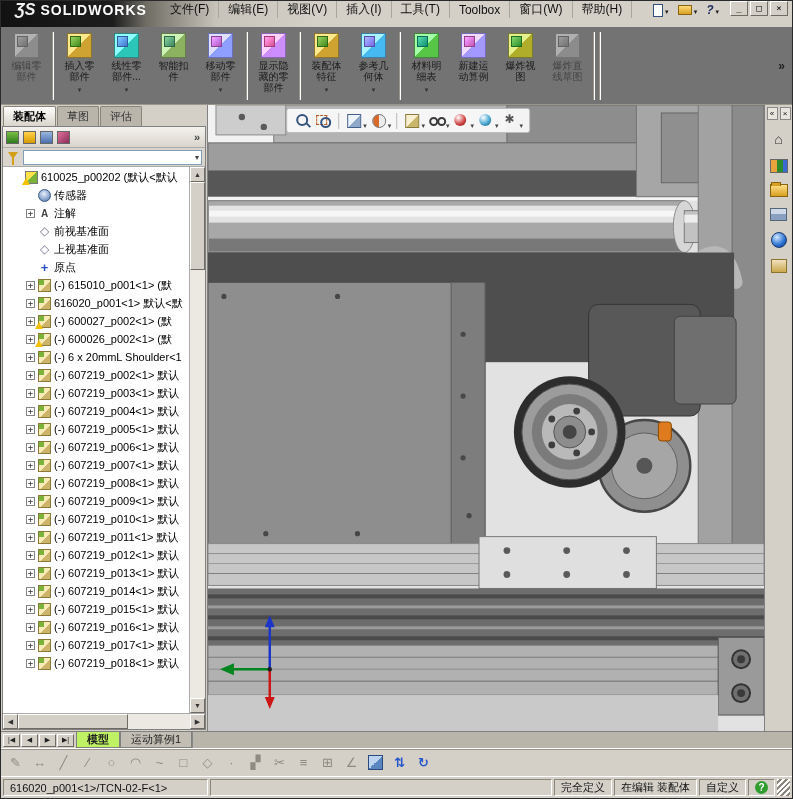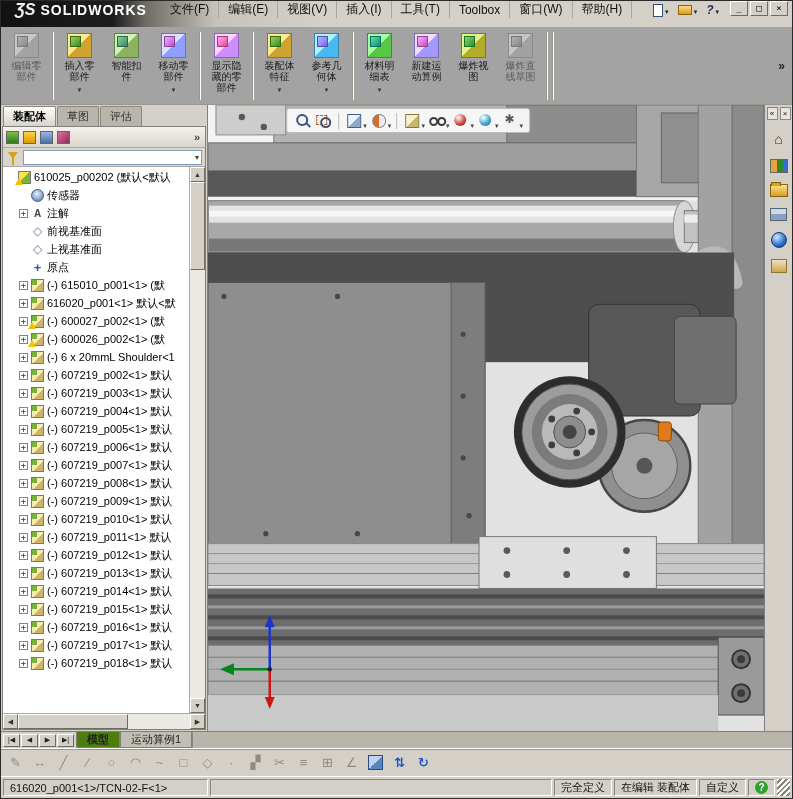--- a/index.html
+++ b/index.html
@@ -21,21 +21,21 @@
   .qbtn { display:flex; align-items:center; gap:2px; padding:1px 2px; border:1px solid transparent; }
   .qi-new { width:10px; height:13px; background:#fff; border:1px solid #33507a; }
   .qi-open { width:14px; height:10px; background:linear-gradient(180deg,#ffda7a,#d89f22); border:1px solid #8a6510; }
   .qi-help { font-weight:bold; color:#1a2a5a; font-size:12px; }
   .qdd::after { content:"▾"; font-size:7px; color:#222; }
   .winbtns { display:flex; align-items:center; gap:2px; padding:0 4px; }
   .wbtn { width:18px; height:15px; background:#d4d0c8; border:1px solid; border-color:#fff #6f6b63 #6f6b63 #fff;
     font-size:9px; line-height:12px; text-align:center; font-family:"DejaVu Sans Mono",monospace; }
 
   
-  .toolbar { flex:0 0 78px; display:flex; align-items:stretch; padding:2px 2px 1px; background:#a3a3a3;
+  .toolbar { flex:0 0 78px; display:flex; align-items:stretch; padding:2px 2px 1px; background:#737373;
     border-bottom:1px solid #9a968c; }
   .tbtns { display:flex; align-items:stretch; flex:1; min-width:0; }
   .tbtn { width:47px; flex:0 0 auto; display:flex; flex-direction:column; align-items:center; padding-top:3px;
     border:1px solid transparent; border-radius:2px; }
   .tbtn.pressed { border-color:#808080 #fff #fff #808080; background:#eceade; }
   .tbtn.disabled { filter:grayscale(1); opacity:.55; }
   .tbicon { width:25px; height:25px; position:relative; margin-bottom:2px;
     background:linear-gradient(135deg,#fce98e 0 48%,#cfa332 48% 100%); border:1px solid #8a7430; }
   .tbicon::after { content:""; position:absolute; left:2px; top:2px; width:9px; height:9px;
     background:linear-gradient(135deg,#9ed45e,#3f8a1f); border:1px solid #2f6a12; }
@@ -70,21 +70,21 @@
   .pov { margin-left:auto; font-weight:bold; color:#444; padding-right:2px; }
   .pfilter { flex:0 0 19px; display:flex; align-items:center; gap:3px; padding:1px 3px;
     background:#d9d5cc; border-bottom:1px solid #aaa; }
   .funnel { width:0; height:0; border-left:5px solid transparent; border-right:5px solid transparent;
     border-top:7px solid #d4a017; position:relative; margin:0 2px 3px; }
   .funnel::after { content:""; position:absolute; left:-1px; top:-1px; width:2px; height:7px; background:#d4a017; }
   .filterbox { flex:1; height:15px; background:#fff; border:1px solid #7f9db9;
     display:flex; align-items:center; justify-content:flex-end; }
   .filterbox::after { content:"▾"; font-size:8px; color:#444; padding-right:2px; }
 
-  .ptree { flex:1; position:relative; overflow:hidden; background:#fff; }
+  .ptree { flex:1; position:relative; overflow:hidden; background:#fff;margin-left:7px; }
   .tree { position:absolute; inset:0 16px 0 0; overflow:hidden; padding-top:1px; }
   .trow { height:18px; display:flex; align-items:center; gap:3px; padding-left:3px;
     white-space:nowrap; overflow:hidden; }
   .trow.child { padding-left:16px; }
   .exp-box { flex:0 0 9px; width:9px; height:9px; border:1px solid #848484; background:#fff;
     font-size:9px; line-height:7px; text-align:center; color:#333; font-family:"DejaVu Sans Mono",monospace; }
   .exp-none { flex:0 0 9px; width:9px; height:9px; }
   .tico { flex:0 0 13px; width:13px; height:13px; position:relative; display:flex;
     align-items:center; justify-content:center; }
   .warnb { position:absolute; left:-4px; bottom:-2px; width:0; height:0;
@@ -157,21 +157,21 @@
   .ri-props { width:16px; height:14px; background:linear-gradient(180deg,#f0e0c0,#caa84c); border:1px solid #8a7430; }
 
   
   .tabsrow { flex:0 0 17px; display:flex; align-items:stretch; background:#d4d0c8; border-top:1px solid #808080; }
   .tnav { display:flex; align-items:center; gap:1px; padding:1px 2px; }
   .tnavb { width:17px; height:13px; font-size:7px; display:flex; align-items:center; justify-content:center;
     background:#d4d0c8; border:1px solid; border-color:#fff #6f6b63 #6f6b63 #fff; color:#222; }
   .btabs { display:flex; align-items:stretch; }
   .btab { display:flex; align-items:center; padding:0 10px; border:1px solid #808080; border-top:none;
     background:#c2beb4; color:#222; }
-  .btab.active { background:#4d7c0f; font-weight:bold; }
+  .btab.active { background:#bef264; font-weight:bold; }
   .tabfill { flex:1; background:#b9b5ab; border-left:1px solid #888; }
 
   
   .sketchbar { flex:0 0 28px; display:flex; align-items:center; gap:1px; padding:0 3px; background:#d4d0c8;
     border-top:1px solid #fff; box-shadow:inset 0 1px 0 #9a968c; }
   .skb { width:23px; height:23px; display:flex; align-items:center; justify-content:center; font-size:13px;
     border:1px solid transparent; }
   .skb.dis { color:#8f8b82; }
   .skb.blue { color:#2255cc; font-weight:bold; }
   .skb.cubeic::before { content:""; width:13px; height:13px;
@@ -253,20 +253,26 @@
         <span class="tsep"></span>
 
         <div class="tbtn">
           <span class="tbicon t1"></span>
           <span class="tlabel">插入零
 部件</span>
           <span class="tdd"></span>
         </div>
 
 
+        <div class="tbtn">
+          <span class="tbicon t3"></span>
+          <span class="tlabel">线性零
+部件...</span>
+          <span class="tdd"></span>
+        </div>
 
         <div class="tbtn">
           <span class="tbicon t4"></span>
           <span class="tlabel">智能扣
 件</span>
 
         </div>
 
         <div class="tbtn">
           <span class="tbicon t5"></span>

